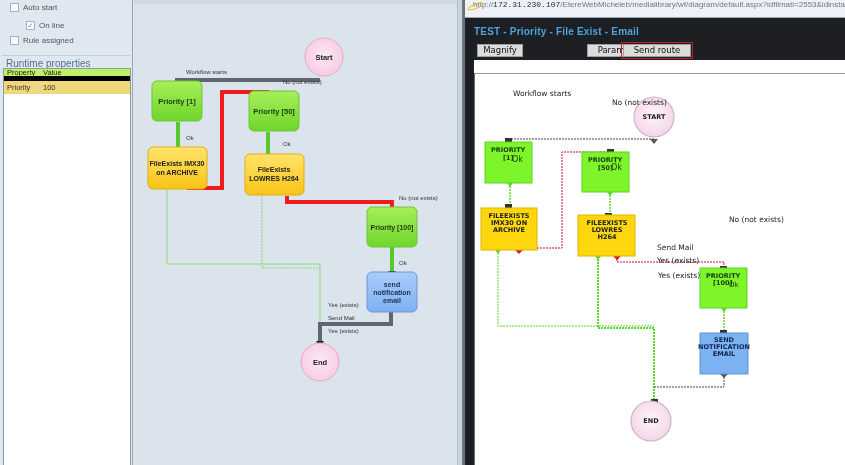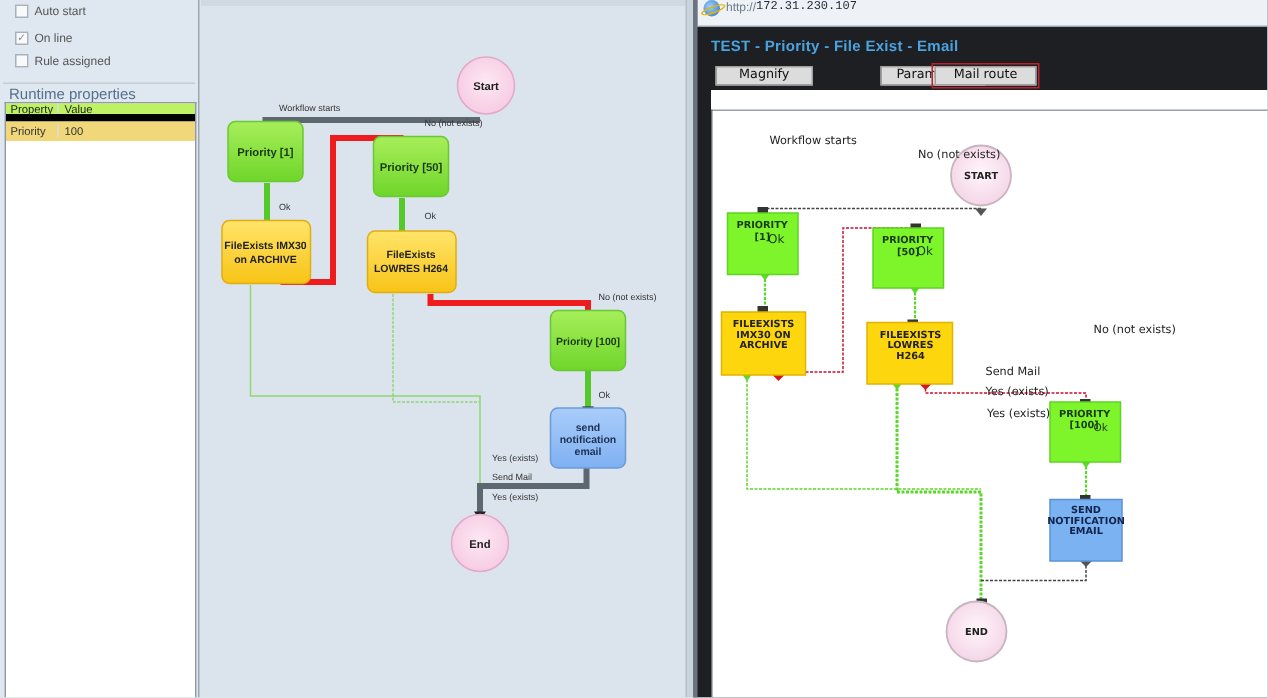--- a/index.html
+++ b/index.html
@@ -41,21 +41,21 @@
 </head>
 <body>
 
 <div id="root">
 
   <div class="left-panel">
     <div class="opt" style="top:0px;text-align:center;">
       <span class="chk"></span>
       <span>Auto start</span>
     </div>
-    <div class="opt" style="top:18px;">
+    <div class="opt" style="top:18px;margin-left:16px;">
       <span class="chk">✓</span>
       <span>On line</span>
     </div>
     <div class="opt" style="top:33px;text-align:center;">
       <span class="chk"></span>
       <span>Rule assigned</span>
     </div>
     <div class="rt-sep"></div>
     <div class="rt-label">Runtime properties</div>
     <div class="prop-table">
@@ -160,25 +160,26 @@
       </g>
     </svg>
     <div class="designer-scroll"></div>
   </div>
 
   <div class="browser">
     <div class="addr">
       <span class="ie-icon"></span>
       <span>http://</span>
         <span class="host">172.31.230.107</span>
+        <span>/EtereWebMicheleb/medialibrary/wf/diagram/default.aspx?idfilmati=2553&amp;idinsta</span>
     </div>
     <div class="page-title">TEST - Priority - File Exist - Email</div>
-    <div class="btn" style="left:12px; width:65px;">Magnify</div>
+    <div class="btn" style="left:12px; width:46px;">Magnify</div>
     <div class="btn" style="left:85px; width:70px;margin-left:37px;">Parameters</div>
-    <div class="btn active-outline" style="left:158px; width:68px;">Mail route</div>
+    <div class="btn active-outline" style="left:158px; width:68px;">Send route</div>
 
     <div class="canvas">
       <div class="topline"></div>
       <div class="leftline"></div>
       <svg width="372" height="405" viewBox="0 0 372 405">
         <defs>
           <radialGradient id="wPink" cx="0.5" cy="0.45" r="0.6">
             <stop offset="0" stop-color="#fff5fa"></stop>
               <stop offset="1" stop-color="#f3d3e5"></stop>
           </radialGradient>

